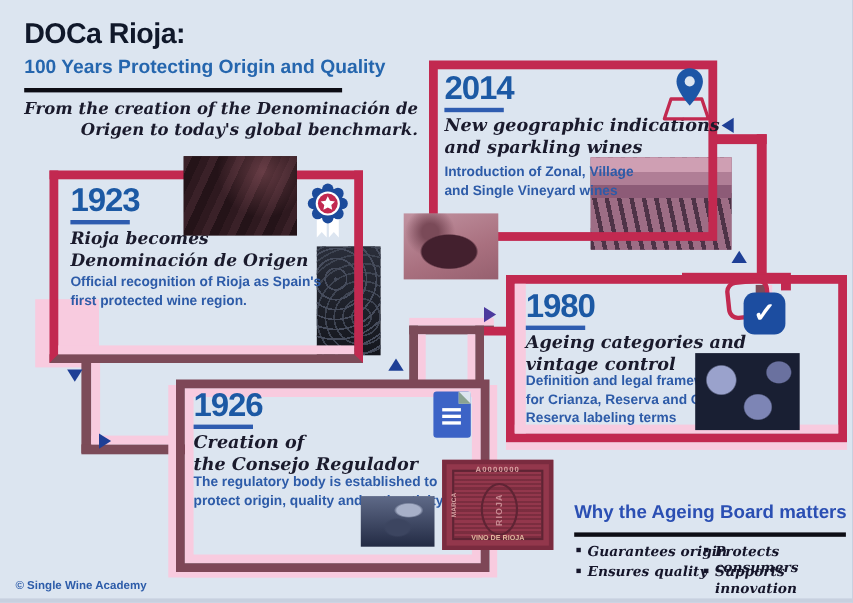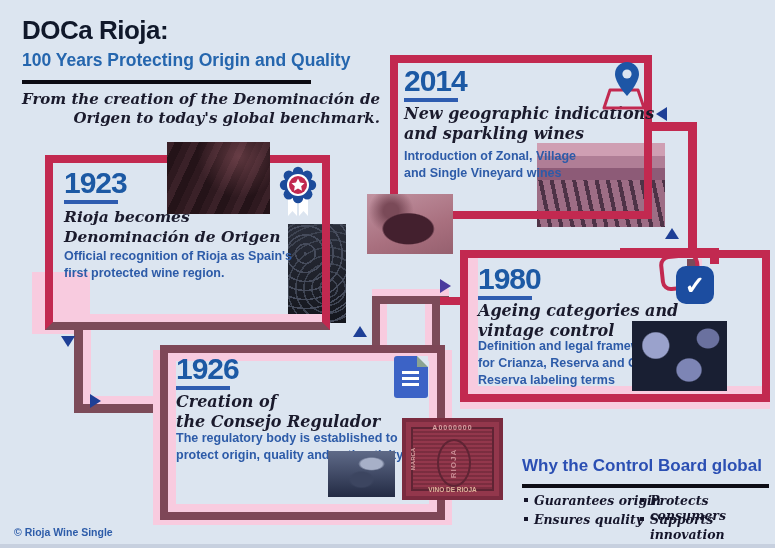--- a/index.html
+++ b/index.html
@@ -229,34 +229,34 @@
     <div class="lbl-oval">
       <span class="lbl-center">RIOJA</span>
     </div>
     <div class="lbl-bottom">VINO DE RIOJA</div>
   </div>
   <div class="abs" id="doc">
     <div class="fold"></div>
     <div class="bars"></div>
   </div>
 
-  <div class="abs" id="why-title">Why the Control Board global</div>
+  <div class="abs" id="why-title">Why the Ageing Board matters</div>
   <div class="abs" id="why-rule"></div>
   <div class="bullet" style="left:524px;top:493px">
     <span class="sq"></span>
     <span>Guarantees origin</span>
   </div>
   <div class="bullet" style="left:524px;top:512px">
     <span class="sq"></span>
     <span>Ensures quality</span>
   </div>
   <div class="bullet" style="left:640px;top:493px">
     <span class="sq"></span>
     <span>Protects consumers</span>
   </div>
   <div class="bullet" style="left:640px;top:512px">
     <span class="sq"></span>
     <span>Supports innovation</span>
   </div>
 
-  <div class="abs" id="footer-credit">© Rioja Wine Single</div>
+  <div class="abs" id="footer-credit">© Single Wine Academy</div>
 
 </div>
 
 </body></html>

